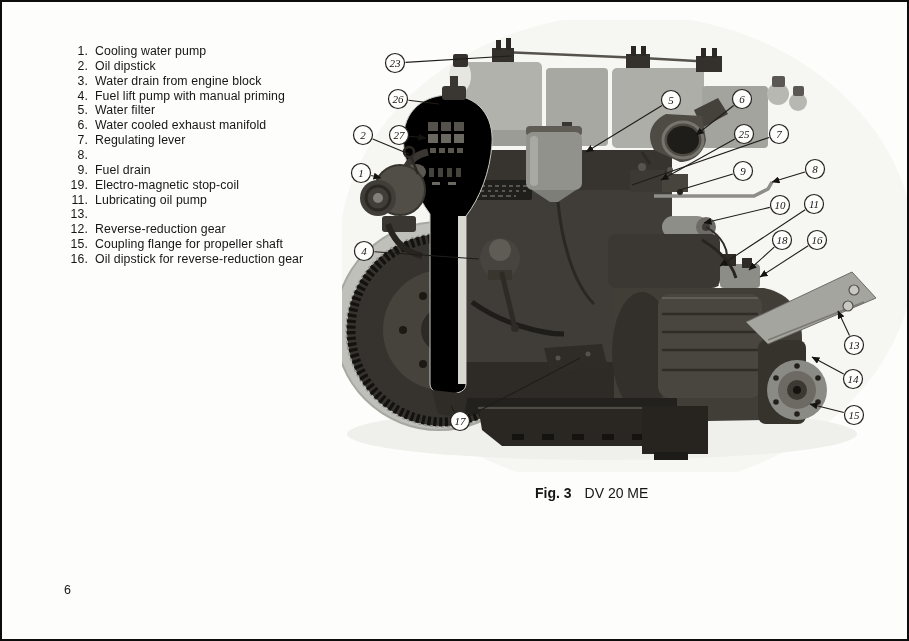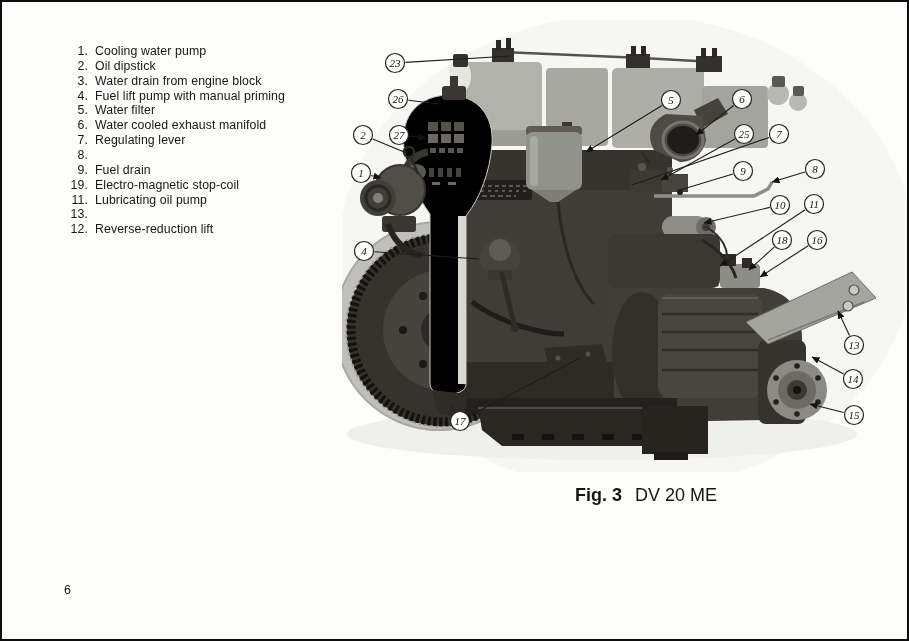--- a/index.html
+++ b/index.html
@@ -7,21 +7,21 @@
     position:relative;width:909px;height:641px;
     background:#fdfdfc;border:2px solid #0d0d0d;box-sizing:border-box;
     font-family:"Liberation Sans",sans-serif;color:#161616;overflow:hidden;
   }
   .parts-list{position:absolute;left:60px;top:42px;width:320px;}
   .list-row{display:flex;height:14.87px;line-height:14.87px;font-size:12.3px;letter-spacing:0.1px;}
   .list-row .num{width:26px;text-align:right;flex:0 0 26px;}
   .list-row .lbl{margin-left:7px;white-space:nowrap;}
   .figure-area{position:absolute;left:340px;top:18px;width:569px;height:452px;}
   .figure-area svg{display:block;}
-  .caption{position:absolute;left:573px;top:483px;font-size:18px;white-space:nowrap;}
+  .caption{position:absolute;left:533px;top:483px;font-size:14px;white-space:nowrap;}
   .caption .fig-label{font-weight:bold;}
   .caption .fig-model{margin-left:13px;}
   .page-number{position:absolute;left:62px;top:581px;font-size:12.5px;}
   .leader{stroke:#1f1d19;stroke-width:1.1;fill:none;}
   .callout-circle{fill:#fdfdfc;stroke:#26231e;stroke-width:1.2;}
   .callout-num{font-family:"Liberation Serif",serif;font-style:italic;font-size:11px;fill:#15130f;
     text-anchor:middle;}
 </style>
 </head>
 <body>
@@ -70,21 +70,29 @@
       </div>
       <div class="list-row">
         <span class="num">11.</span>
         <span class="lbl">Lubricating oil pump</span>
       </div>
       <div class="list-row">
         <span class="num">13.</span>
       </div>
       <div class="list-row">
         <span class="num">12.</span>
-        <span class="lbl">Reverse-reduction lift</span>
+        <span class="lbl">Reverse-reduction gear</span>
+      </div>
+      <div class="list-row">
+        <span class="num">15.</span>
+        <span class="lbl">Coupling flange for propeller shaft</span>
+      </div>
+      <div class="list-row">
+        <span class="num">16.</span>
+        <span class="lbl">Oil dipstick for reverse-reduction gear</span>
       </div>
     </div>
 
   <div class="figure-area">
     <svg width="569" height="452" viewBox="340 18 569 452">
       <defs>
         <marker id="arrowhead" markerWidth="9" markerHeight="7" refX="7.5" refY="3.5" orient="auto" markerUnits="userSpaceOnUse">
           <path d="M0,0 L8,3.5 L0,7 Z" fill="#15130f"></path>
         </marker>
       </defs>

